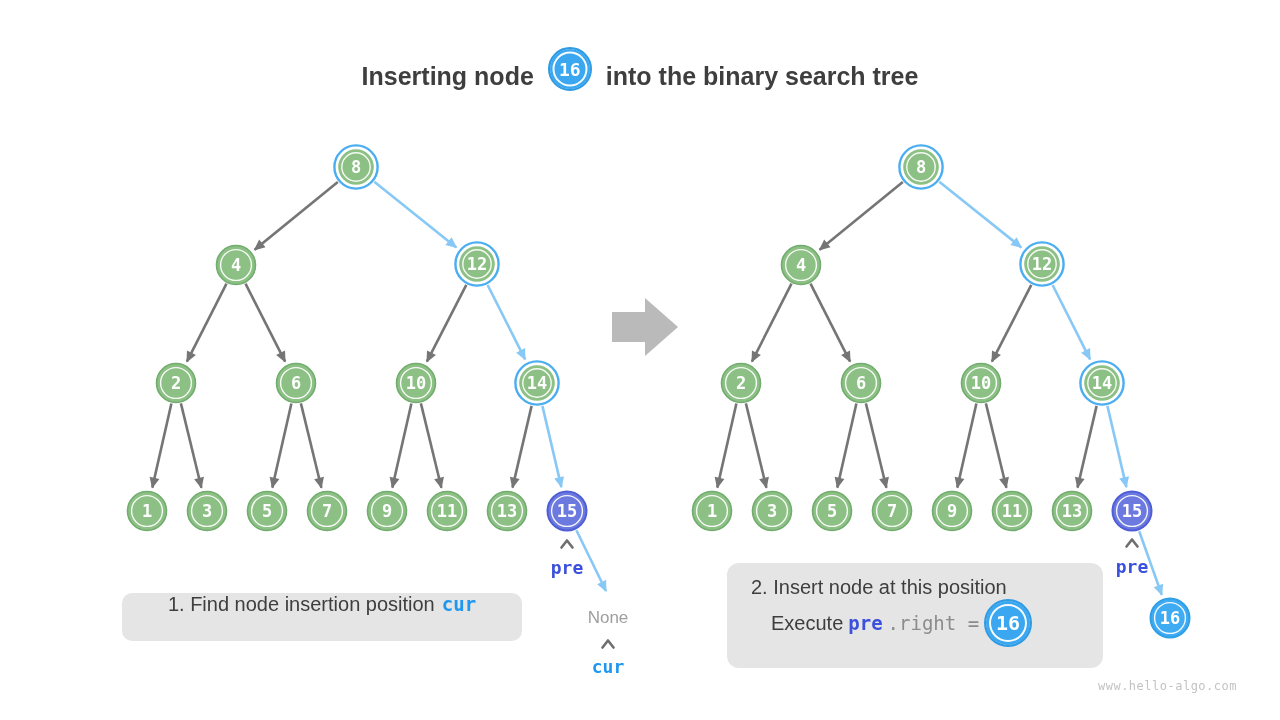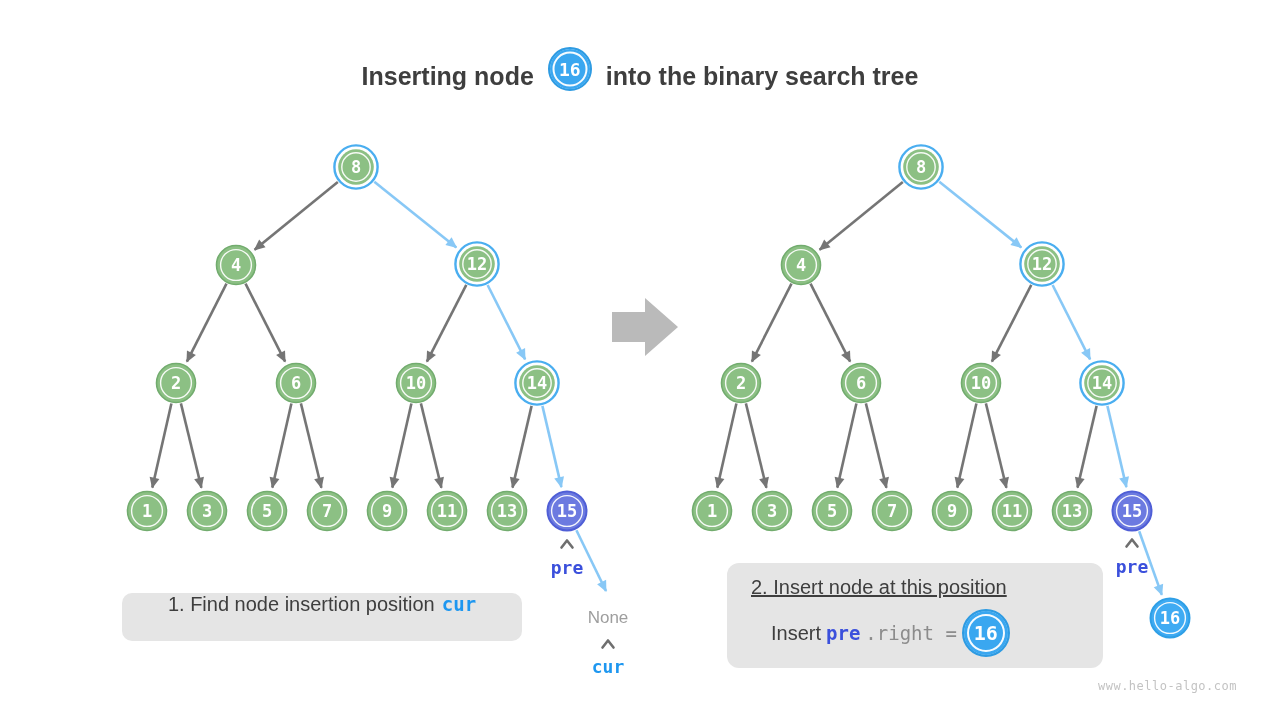--- a/index.html
+++ b/index.html
@@ -13,21 +13,21 @@
          font-family:"DejaVu Sans Mono",monospace;font-weight:bold;box-sizing:content-box;}
   .badge-sm{width:40px;height:40px;font-size:18px;
             box-shadow:inset 0 0 0 2.5px #3AA7F0, inset 0 0 0 4.5px rgba(255,255,255,0.95);}
   .badge-lg{width:44px;height:44px;font-size:20px;
             box-shadow:inset 0 0 0 3px #3AA7F0, inset 0 0 0 5px rgba(255,255,255,0.95);}
   .caption{position:absolute;background:#E5E5E5;color:#3E3E3E;}
   .caption-1{left:122px;top:593px;width:400px;height:48px;border-radius:10px;
              display:flex;justify-content:center;font-size:20px;gap:7px;}
   .caption-2{left:727px;top:563px;width:376px;height:105px;border-radius:12px;
              box-sizing:border-box;padding:13px 0 0 24px;font-size:20px;}
-  .cap-line1{margin-bottom:10px;text-decoration:underline;}
+  .cap-line1{margin-bottom:0;}
   .cap-line2{display:flex;align-items:center;gap:5px;margin-left:20px;}
   .code{font-family:"DejaVu Sans Mono",monospace;font-weight:bold;font-size:19px;}
   .code-cur{color:#1E97F0;}
   .code-pre{color:#3B50DC;}
   .code-gray{color:#8C8C8C;font-weight:normal;}
   .watermark{position:absolute;right:43px;top:679px;font-family:"DejaVu Sans Mono",monospace;
              font-size:12px;color:#C3C3C3;letter-spacing:0.5px;}
 </style>
 </head>
 <body>
@@ -257,21 +257,21 @@
   </div>
 
   <div class="caption caption-1">
     <span>1. Find node insertion position</span>
     <span class="code code-cur">cur</span>
   </div>
 
   <div class="caption caption-2">
     <div class="cap-line1">2. Insert node at this position</div>
     <div class="cap-line2">
-      <span>Insert</span>
+      <span>Execute</span>
       <span class="code code-pre">pre</span>
       <span class="code code-gray">.right =</span>
       <span class="badge badge-lg">
           <span>16</span>
         </span>
     </div>
   </div>
 
   <div class="watermark">www.hello-algo.com</div>
 

